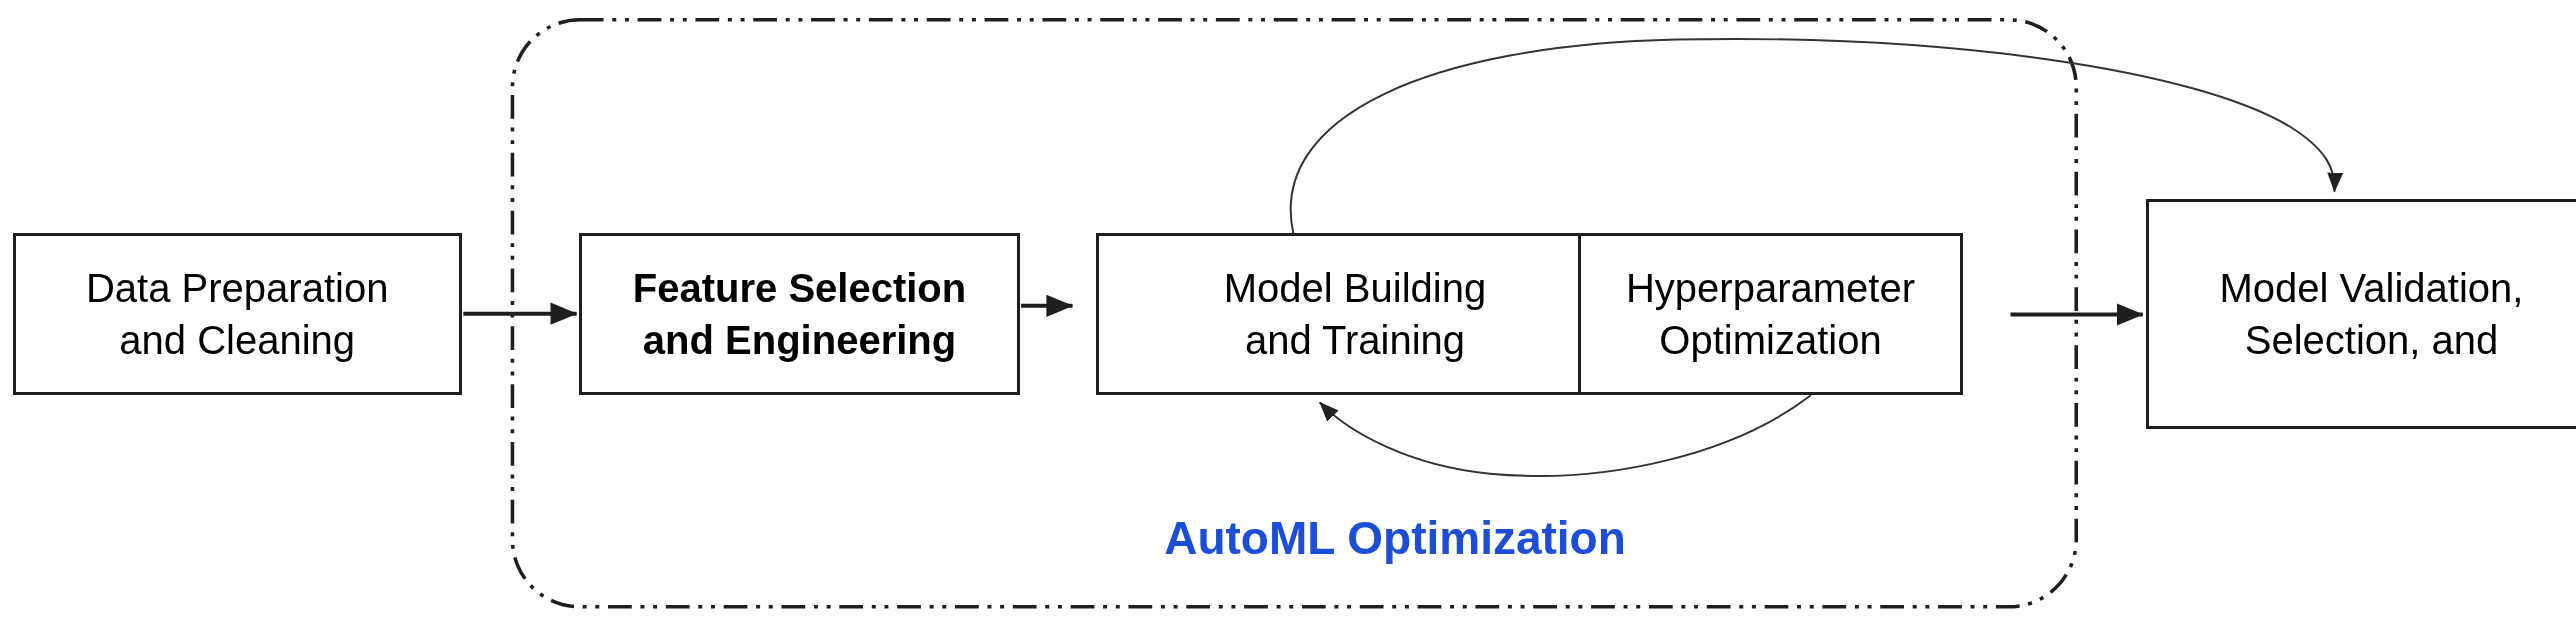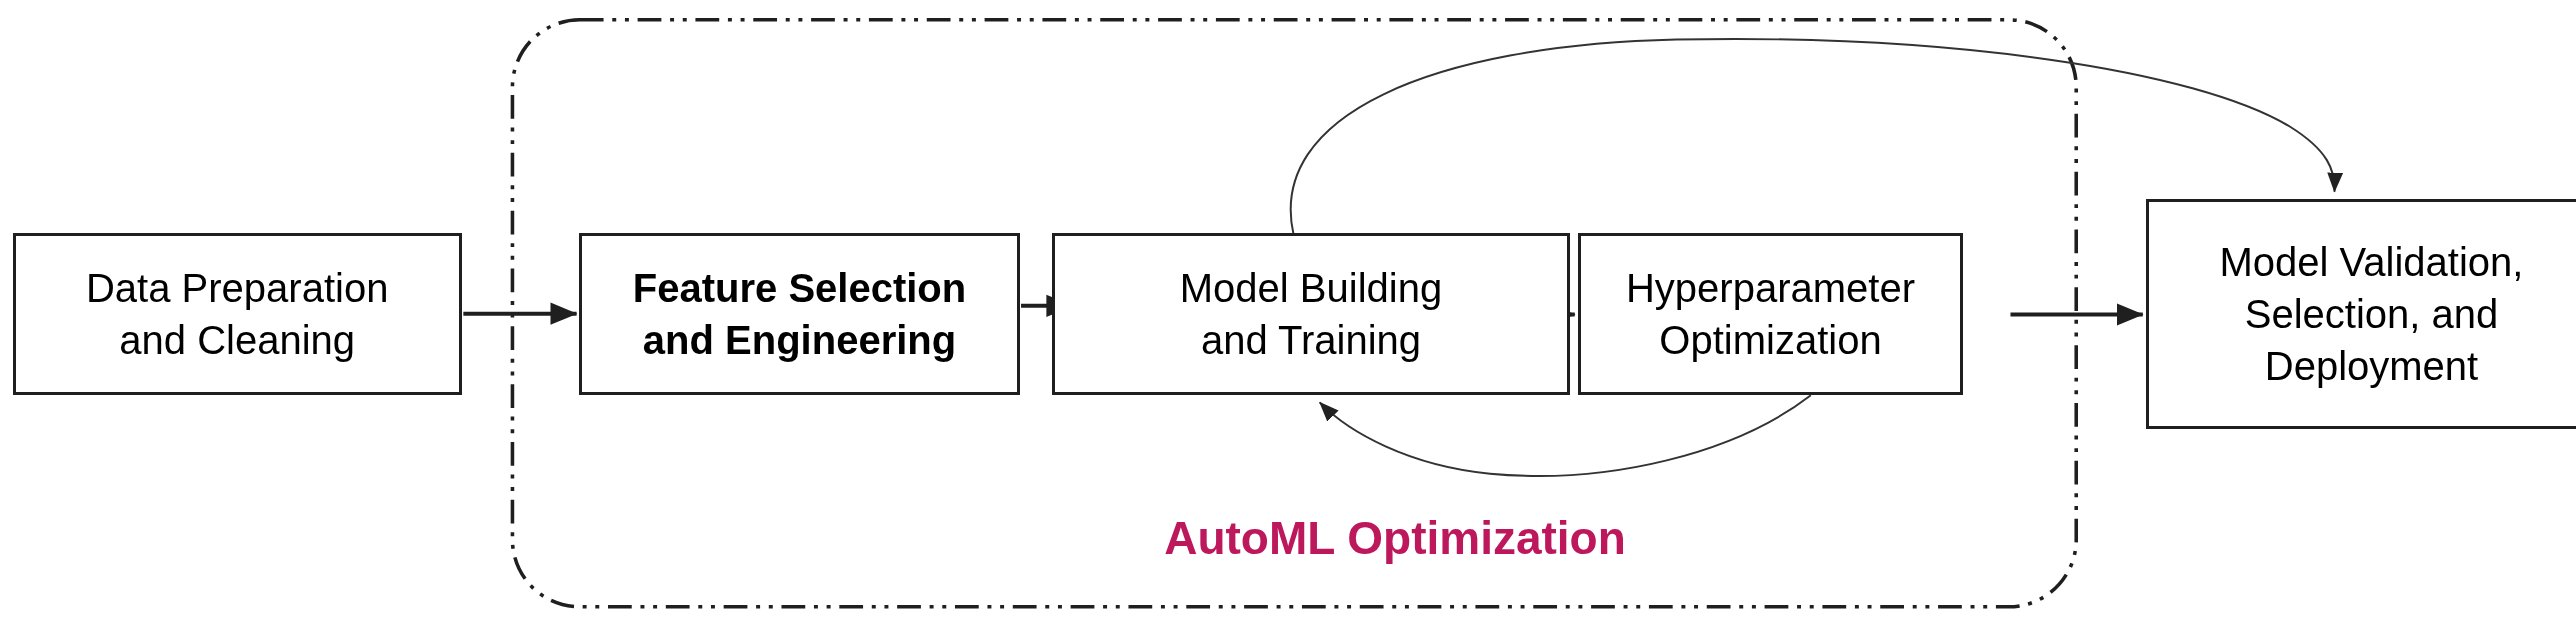--- a/index.html
+++ b/index.html
@@ -26,31 +26,31 @@
     align-items: center;
     justify-content: center;
     text-align: center;
     color: #000000;
     font-size: 40px;
     line-height: 1.3;
   }
   .node-line { white-space: nowrap; }
   #node-data-preparation        { left: 12.7px;   top: 233px; width: 449px; height: 162px; }
   #node-feature-selection       { left: 579px;  top: 233px; width: 441px; height: 162px; font-weight: bold; }
-  #node-model-building          { left: 1052px; top: 233px; width: 518px; height: 162px; text-align: right; }
+  #node-model-building          { left: 1096px; top: 233px; width: 518px; height: 162px; text-align: right; }
   #node-hyperparameter          { left: 1578px; top: 233px; width: 385px; height: 162px; }
   #node-model-validation        { left: 2146px; top: 199px; width: 451px; height: 230px; }
   #group-label {
     position: absolute;
     left: 1395px;
     top: 511px;
     transform: translateX(-50%);
     font-size: 46px;
     font-weight: bold;
-    color: #be185d;
+    color: #1d4ed8;
     white-space: nowrap;
   }
 </style>
 </head>
 <body>
 
 <div id="stage">
 
   <svg id="diagram-svg" viewBox="0 0 3250 794">
     <defs>
@@ -90,19 +90,18 @@
   </div>
 
   <div class="node" id="node-hyperparameter">
     <div class="node-line">Hyperparameter</div>
     <div class="node-line">Optimization</div>
   </div>
 
   <div class="node" id="node-model-validation">
     <div class="node-line">Model Validation,</div>
     <div class="node-line">Selection, and</div>
-    <div class="node-line">Deployment</div>
   </div>
 
   <div id="group-label">AutoML Optimization</div>
 
 </div>
 
 
 </body></html>

